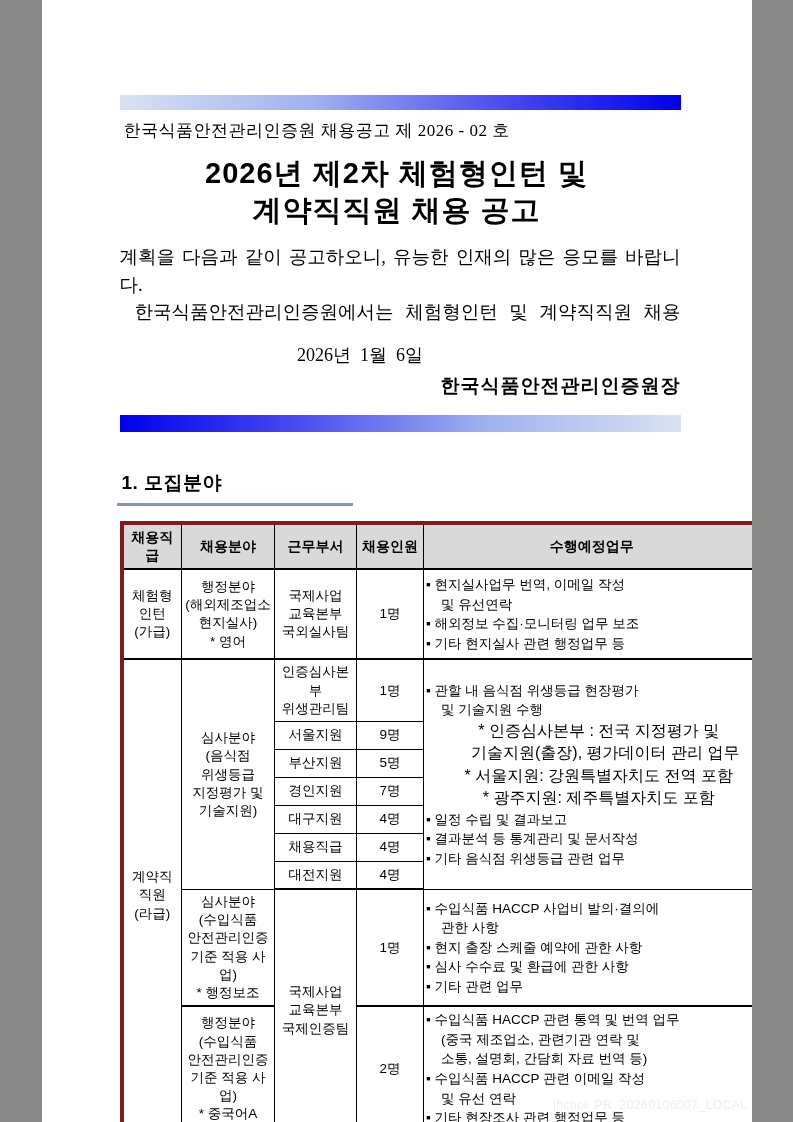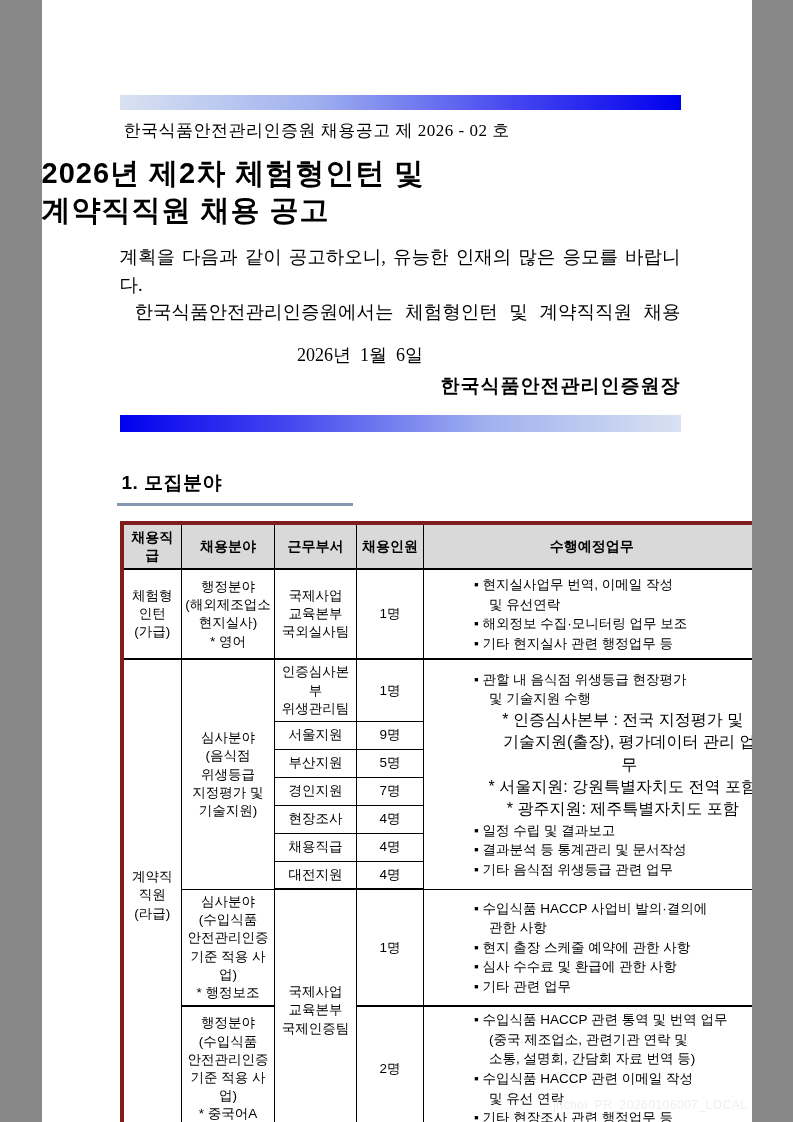--- a/index.html
+++ b/index.html
@@ -16,20 +16,21 @@
   .bar { height:15px; margin-left:78px; margin-right:71px; }
   .bar-top { margin-top:95px; background:linear-gradient(to right,#d9e2f2,#9fb0ef 35%,#4646f0 70%,#0000ee); }
   .bar-bottom { height:17px; margin-top:9px; background:linear-gradient(to right,#0000ee,#4646f0 30%,#9fb0ef 65%,#d9e2f2); }
   .issue-line {
     margin:9px 71px 0 82px;
     font-family:"Liberation Serif", serif;
     font-size:17px; letter-spacing:0.5px;
   }
   .doc-title {
     margin-top:13px;
+    text-align:center;
     font-weight:bold;
     font-size:29px;
     line-height:37px;
     letter-spacing:1px;
   }
   .body-par {
     margin:15px 71px 0 78px;
     font-family:"Liberation Serif", serif;
     font-size:18.5px; line-height:27.5px;
   }
@@ -78,21 +79,21 @@
   table.recruit th {
     background:#d9d9d9;
     font-weight:bold;
     font-size:14px;
     height:30px;
     border-bottom:2px solid #000;
     text-align:center;
   }
   td.c { text-align:center; white-space:pre-line; }
   td.tasks { text-align:left; padding:5px 6px 5px 7px; }
-  .task { white-space:pre-line;margin-left:48px; }
+  .task { white-space:pre-line; }
   .task.main { padding-left:15px; text-indent:-15px; font-size:13.5px; line-height:1.45; }
   .task.sub  { padding-left:27px; text-indent:-13px; font-size:16px;  line-height:1.4;text-align:center; }
   tr.group-end td { border-bottom:2px solid #000; }
   .watermark {
     position:absolute;
     right:4px; bottom:10px;
     font-size:12px;
     color:#efeff1;
     letter-spacing:0.5px;
   }
@@ -193,21 +194,21 @@
       </tr>
       <tr style="height:28px">
         <td class="c">부산지원</td>
         <td class="c">5명</td>
       </tr>
       <tr style="height:28px">
         <td class="c">경인지원</td>
         <td class="c">7명</td>
       </tr>
       <tr style="height:28px">
-        <td class="c">현장조사</td>
+        <td class="c">대구지원</td>
         <td class="c">4명</td>
       </tr>
       <tr style="height:28px">
         <td class="c">채용직급</td>
         <td class="c">4명</td>
       </tr>
       <tr class="group-end" style="height:28px">
         <td class="c">대전지원</td>
         <td class="c">4명</td>
       </tr>

